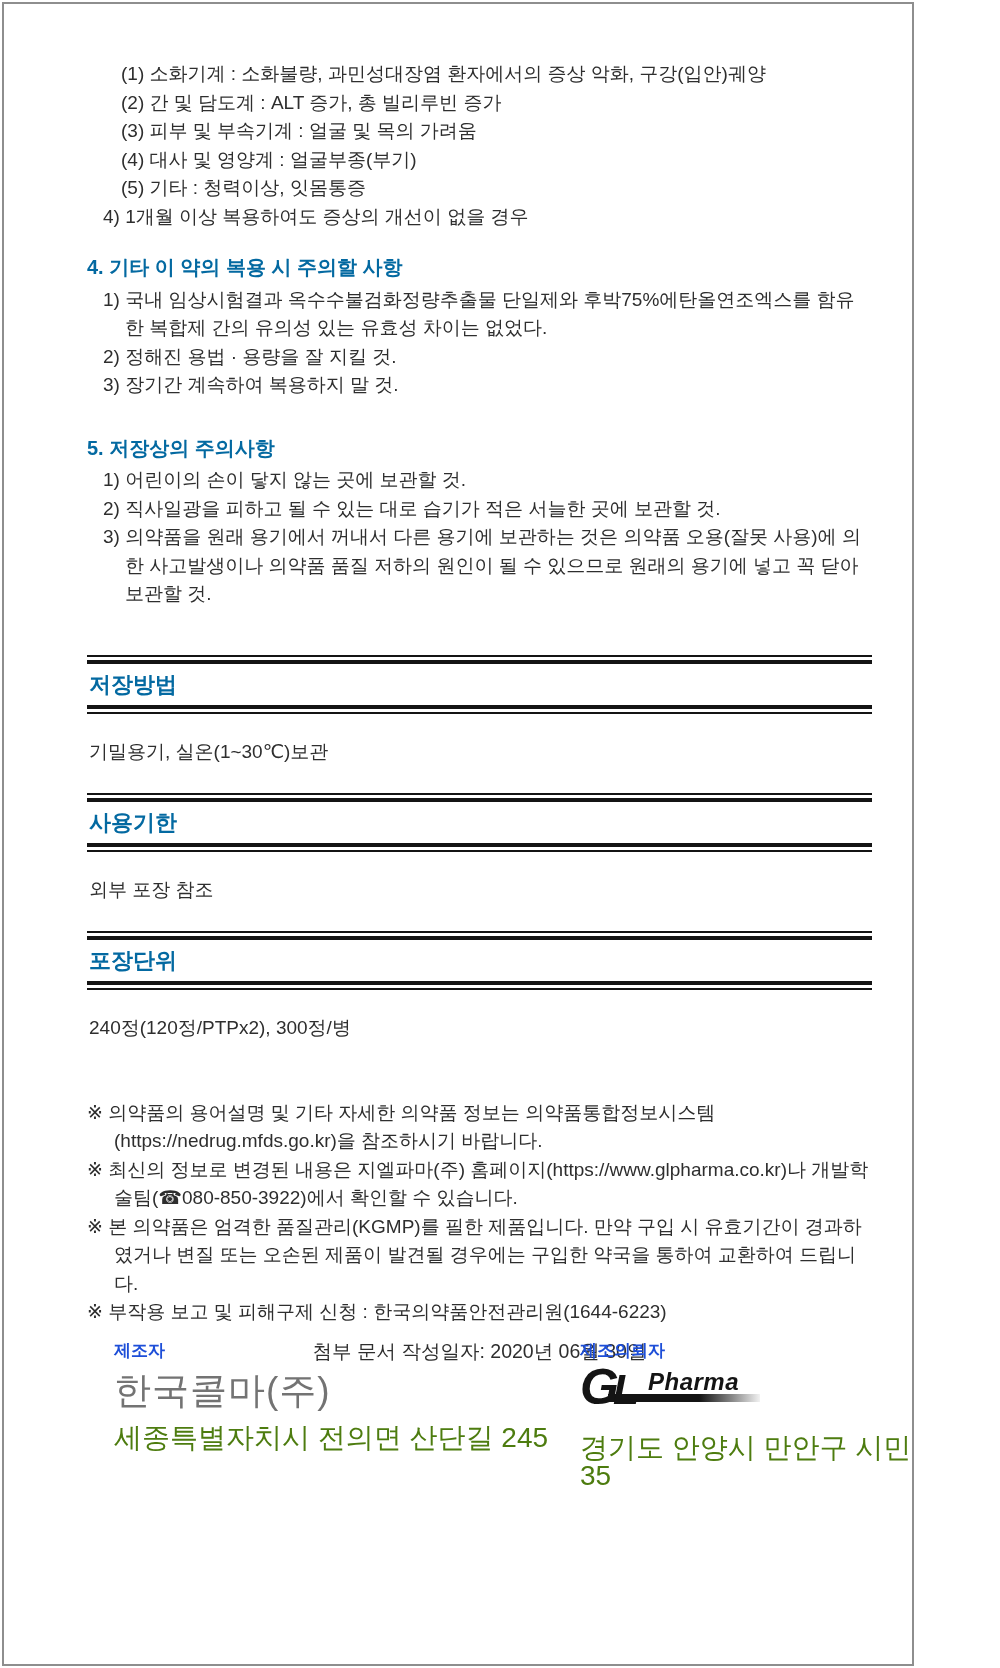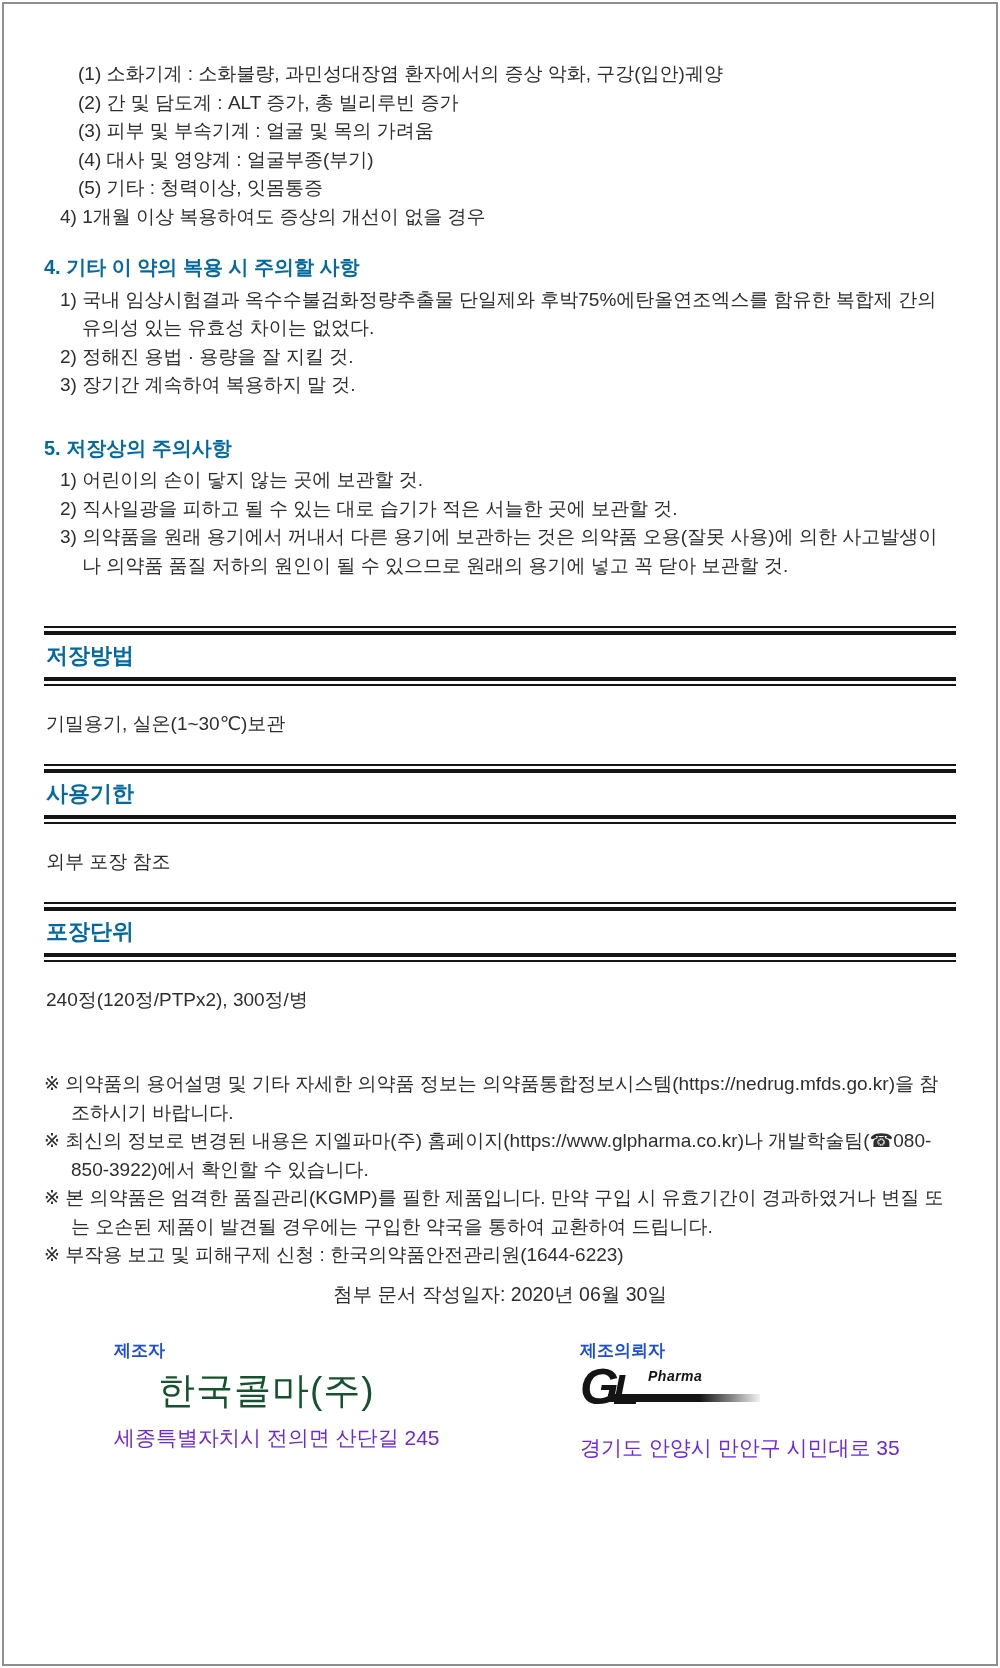--- a/index.html
+++ b/index.html
@@ -4,26 +4,27 @@
 <style>
   html, body { margin: 0; padding: 0; background: #ffffff; }
   body {
     width: 1000px; height: 1668px;
     font-family: "Liberation Sans", "DejaVu Sans", sans-serif;
     color: #2e2e2e;
     -webkit-font-smoothing: antialiased;
   }
   .page {
     box-sizing: border-box;
-    width: 996px; height: 1664px;
+    width: 912px; height: 1664px;
     margin: 2px;
     border: 2px solid #8e8e8e;
     background: #ffffff;
     overflow: hidden;
     position: relative;
+    padding-left: 43px;
   }
   .content { padding: 56px 40px 0 40px; font-size: 19px; line-height: 28.5px; }
 
   
   .sub-item { margin-left: 34px; }
   .item-level1 { margin-left: 16px; }
 
   
   .sec-title { font-weight: bold; color: #0369a1; font-size: 20px; margin-top: 22px; margin-bottom: 4px; }
   .sec-title.gap-lg { margin-top: 34px; }
@@ -41,41 +42,41 @@
   .note { padding-left: 27px; text-indent: -27px; }
 
   .date-line { text-align: center; margin-top: 10px; font-size: 19.5px; }
 
   
   .bottom-cols { position: absolute; left: 0; top: 1332px; width: 1000px; }
   .col { position: absolute; top: 0; }
   .col-left { left: 110px; }
   .col-right { left: 576px; }
   .col-label { font-weight: bold; color: #1d4ed8; font-size: 17px; line-height: 30px; }
-  .maker-name { font-size: 37px; color: #14532d; letter-spacing: 1px; line-height: 46px; margin-top: 2px; margin-left: 44px; }
-  .col-address { font-size: 21px; color: #6d28d9; margin-top: 10px; line-height: 28px; }
+  .maker-name { font-size: 37px; color: #737373; letter-spacing: 1px; line-height: 46px; margin-top: 2px; }
+  .col-address { font-size: 28px; color: #4d7c0f; margin-top: 10px; line-height: 28px; }
   .col-right .col-address { margin-top: 14px; }
 
   
   .gl-logo { position: relative; width: 200px; height: 52px; margin-top: 2px; color: #141414; }
   .gl-logo .g {
     position: absolute; left: 0; top: -6px;
     font-size: 50px; font-weight: 800; font-style: italic; line-height: 50px;
   }
   .gl-logo .l {
     position: absolute; left: 33px; top: 0px;
     font-size: 43px; font-weight: 800; font-style: italic; line-height: 43px;
   }
   .gl-logo .bar {
     position: absolute; left: 28px; top: 26px; width: 152px; height: 8px;
     background: linear-gradient(90deg, #141414 0%, #141414 60%, #8a8a8a 82%, #f2f2f2 100%);
   }
   .gl-logo .pharma {
     position: absolute; left: 68px; top: 0px;
-    font-size: 14px; font-weight: 700; font-style: italic; letter-spacing: 0.5px;
+    font-size: 24px; font-weight: 700; font-style: italic; letter-spacing: 0.5px;
   }
 </style>
 </head>
 <body>
 
 <div class="page">
   <div class="content">
 
     <div>
       <div class="sub-item">(1) 소화기계 : 소화불량, 과민성대장염 환자에서의 증상 악화, 구강(입안)궤양</div>

